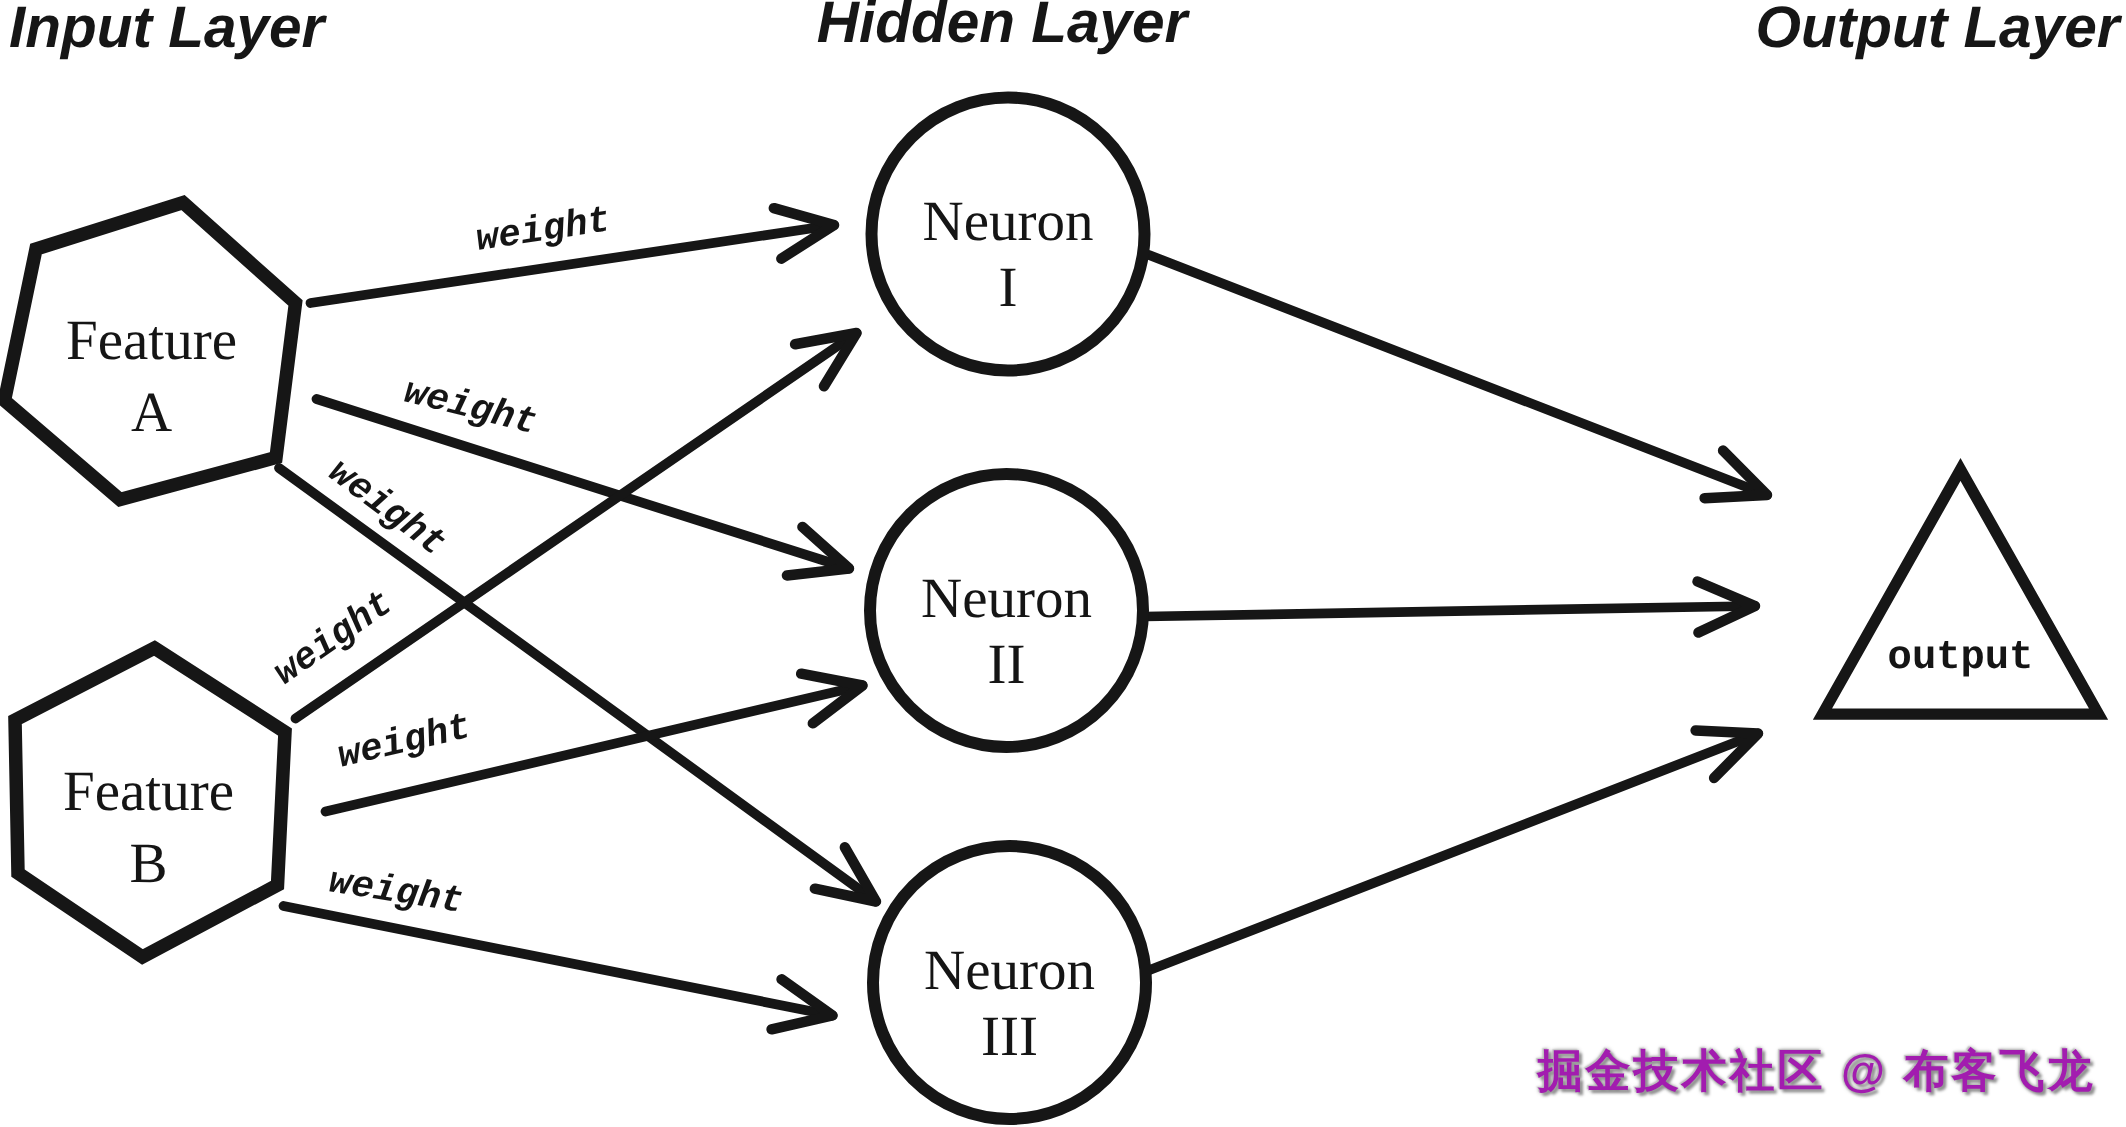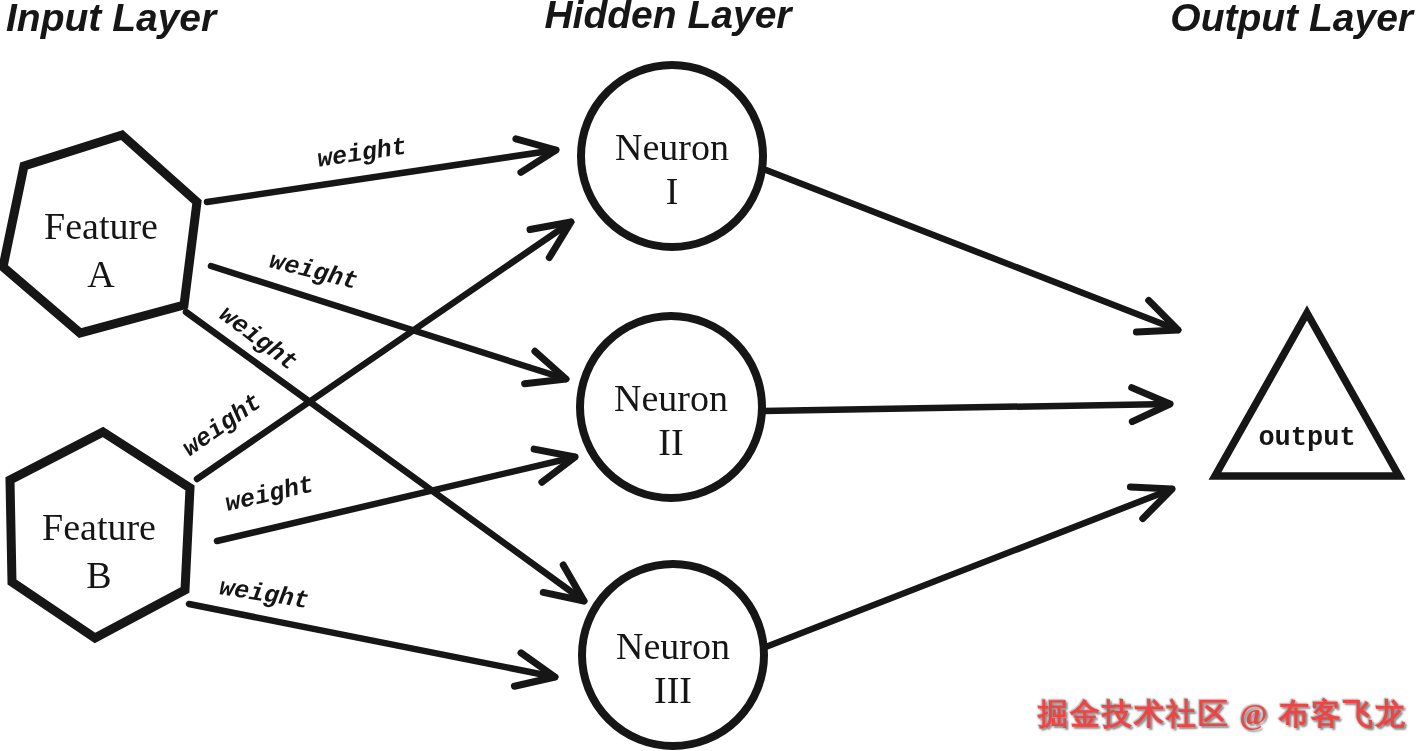--- a/index.html
+++ b/index.html
@@ -57,26 +57,26 @@
     fill: #ffffff;
     stroke: #161616;
     stroke-linejoin: miter;
   }
   .hex { stroke-width: 9; }
   .circ { stroke-width: 8; }
   .tri { stroke-width: 7.5; }
 
   .watermark {
     position: absolute;
-    right: 10px;
+    right: 20px;
     bottom: 16px;
-    font-family: Liberation Serif, serif;
+    font-family: Liberation Sans, sans-serif;
     font-weight: bold;
     font-size: 30px;
-    color: #ef4444;
+    color: #a21caf;
     text-shadow: 2px 2px 2px #8f8f8f, -1px -1px 1px #bdbdbd, 0 0 3px #9a9a9a;
     letter-spacing: 2px;
     white-space: nowrap;
   }
 </style>
 </head>
 <body>
 
 <div class="canvas-wrap">
   <svg width="1417" height="751" viewBox="0 0 1417 751">

